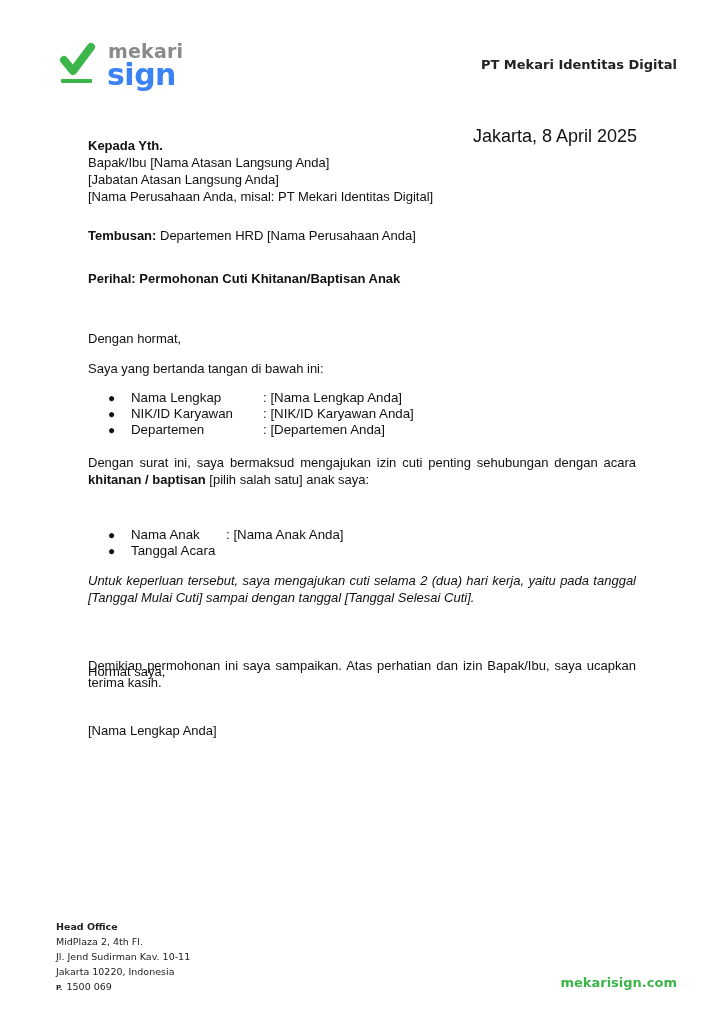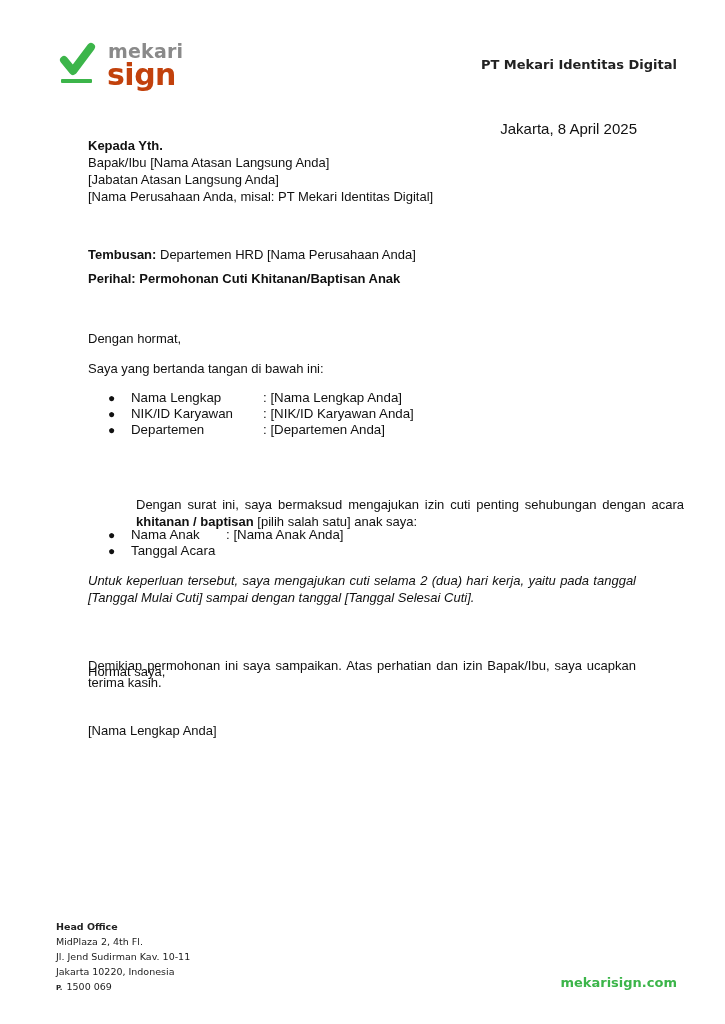--- a/index.html
+++ b/index.html
@@ -5,27 +5,27 @@
     html, body { margin: 0; padding: 0; background: #ffffff; }
     body { width: 725px; height: 1024px; position: relative; overflow: hidden;
       font-family: "Liberation Sans", sans-serif; color: #111; }
     .page { position: absolute; left: 0; top: 0; width: 725px; height: 920px; }
 
     .logo { position: absolute; left: 58px; top: 40px; width: 130px; height: 56px; }
     .logo-mark { position: absolute; left: 0; top: 0; width: 40px; height: 46px; }
     .logo-mekari { position: absolute; left: 50px; top: 0px; font-family: "DejaVu Sans", sans-serif;
       font-size: 19px; color: #8a8a8a; font-weight: bold; letter-spacing: 0.2px; }
     .logo-sign { position: absolute; left: 49px; top: 17px; font-family: "DejaVu Sans", sans-serif;
-      font-size: 30px; color: #c2410c; font-weight: bold; letter-spacing: -0.5px; }
+      font-size: 30px; color: #3b82f6; font-weight: bold; letter-spacing: -0.5px; }
 
     .company { position: absolute; right: 48px; top: 57px; font-family: "DejaVu Sans", sans-serif;
       font-size: 13px; font-weight: bold; color: #222; }
 
     .body-text { position: absolute; left: 88px; width: 548px; font-size: 13px; line-height: 17px; }
-    .date { position: absolute; right: 88px; top: 120px; font-size: 15px; }
+    .date { position: absolute; right: 88px; top: 126px; font-size: 18px; }
     .bold { font-weight: bold; }
     .justify { text-align: justify; text-align-last: left; }
 
     .list { position: absolute; left: 108px; font-size: 13.3px; line-height: 16px; }
     .list-row { display: flex; height: 16px; }
     .bullet { width: 23px; font-size: 12px; }
     .lbl1 { width: 132px; }
     .lbl2 { width: 95px; }
 
     .footer { position: absolute; left: 56px; top: 919px; font-family: "DejaVu Sans", sans-serif;
@@ -53,21 +53,21 @@
 
   <div class="date">Jakarta, 8 April 2025</div>
 
   <div class="body-text" style="top:137px;">
     <div class="bold">Kepada Yth.</div>
     <div>Bapak/Ibu [Nama Atasan Langsung Anda]</div>
     <div>[Jabatan Atasan Langsung Anda]</div>
     <div>[Nama Perusahaan Anda, misal: PT Mekari Identitas Digital]</div>
   </div>
 
-  <div class="body-text" style="top:246px;">
+  <div class="body-text" style="top:227px;">
     <span class="bold">Tembusan:</span><span> Departemen HRD [Nama Perusahaan Anda]</span>
   </div>
 
   <div class="body-text bold" style="top:270px;">Perihal: Permohonan Cuti Khitanan/Baptisan Anak</div>
 
   <div class="body-text" style="top:330px;">Dengan hormat,</div>
   <div class="body-text" style="top:360px;">Saya yang bertanda tangan di bawah ini:</div>
 
   <div class="list" style="top:390px;">
     <div class="list-row">
@@ -80,21 +80,21 @@
       <span class="lbl1">NIK/ID Karyawan</span>
       <span>: [NIK/ID Karyawan Anda]</span>
     </div>
     <div class="list-row">
       <span class="bullet">●</span>
       <span class="lbl1">Departemen</span>
       <span>: [Departemen Anda]</span>
     </div>
   </div>
 
-  <div class="body-text justify" style="top:496px;margin-left:48px;">
+  <div class="body-text justify" style="top:454px;">
     <span>Dengan surat ini, saya bermaksud mengajukan izin cuti penting sehubungan dengan acara </span><span class="bold">khitanan / baptisan</span><span> [pilih salah satu] anak saya:</span>
   </div>
 
   <div class="list" style="top:527px;">
     <div class="list-row">
       <span class="bullet">●</span>
       <span class="lbl2">Nama Anak</span>
       <span>: [Nama Anak Anda]</span>
     </div>
     <div class="list-row">

